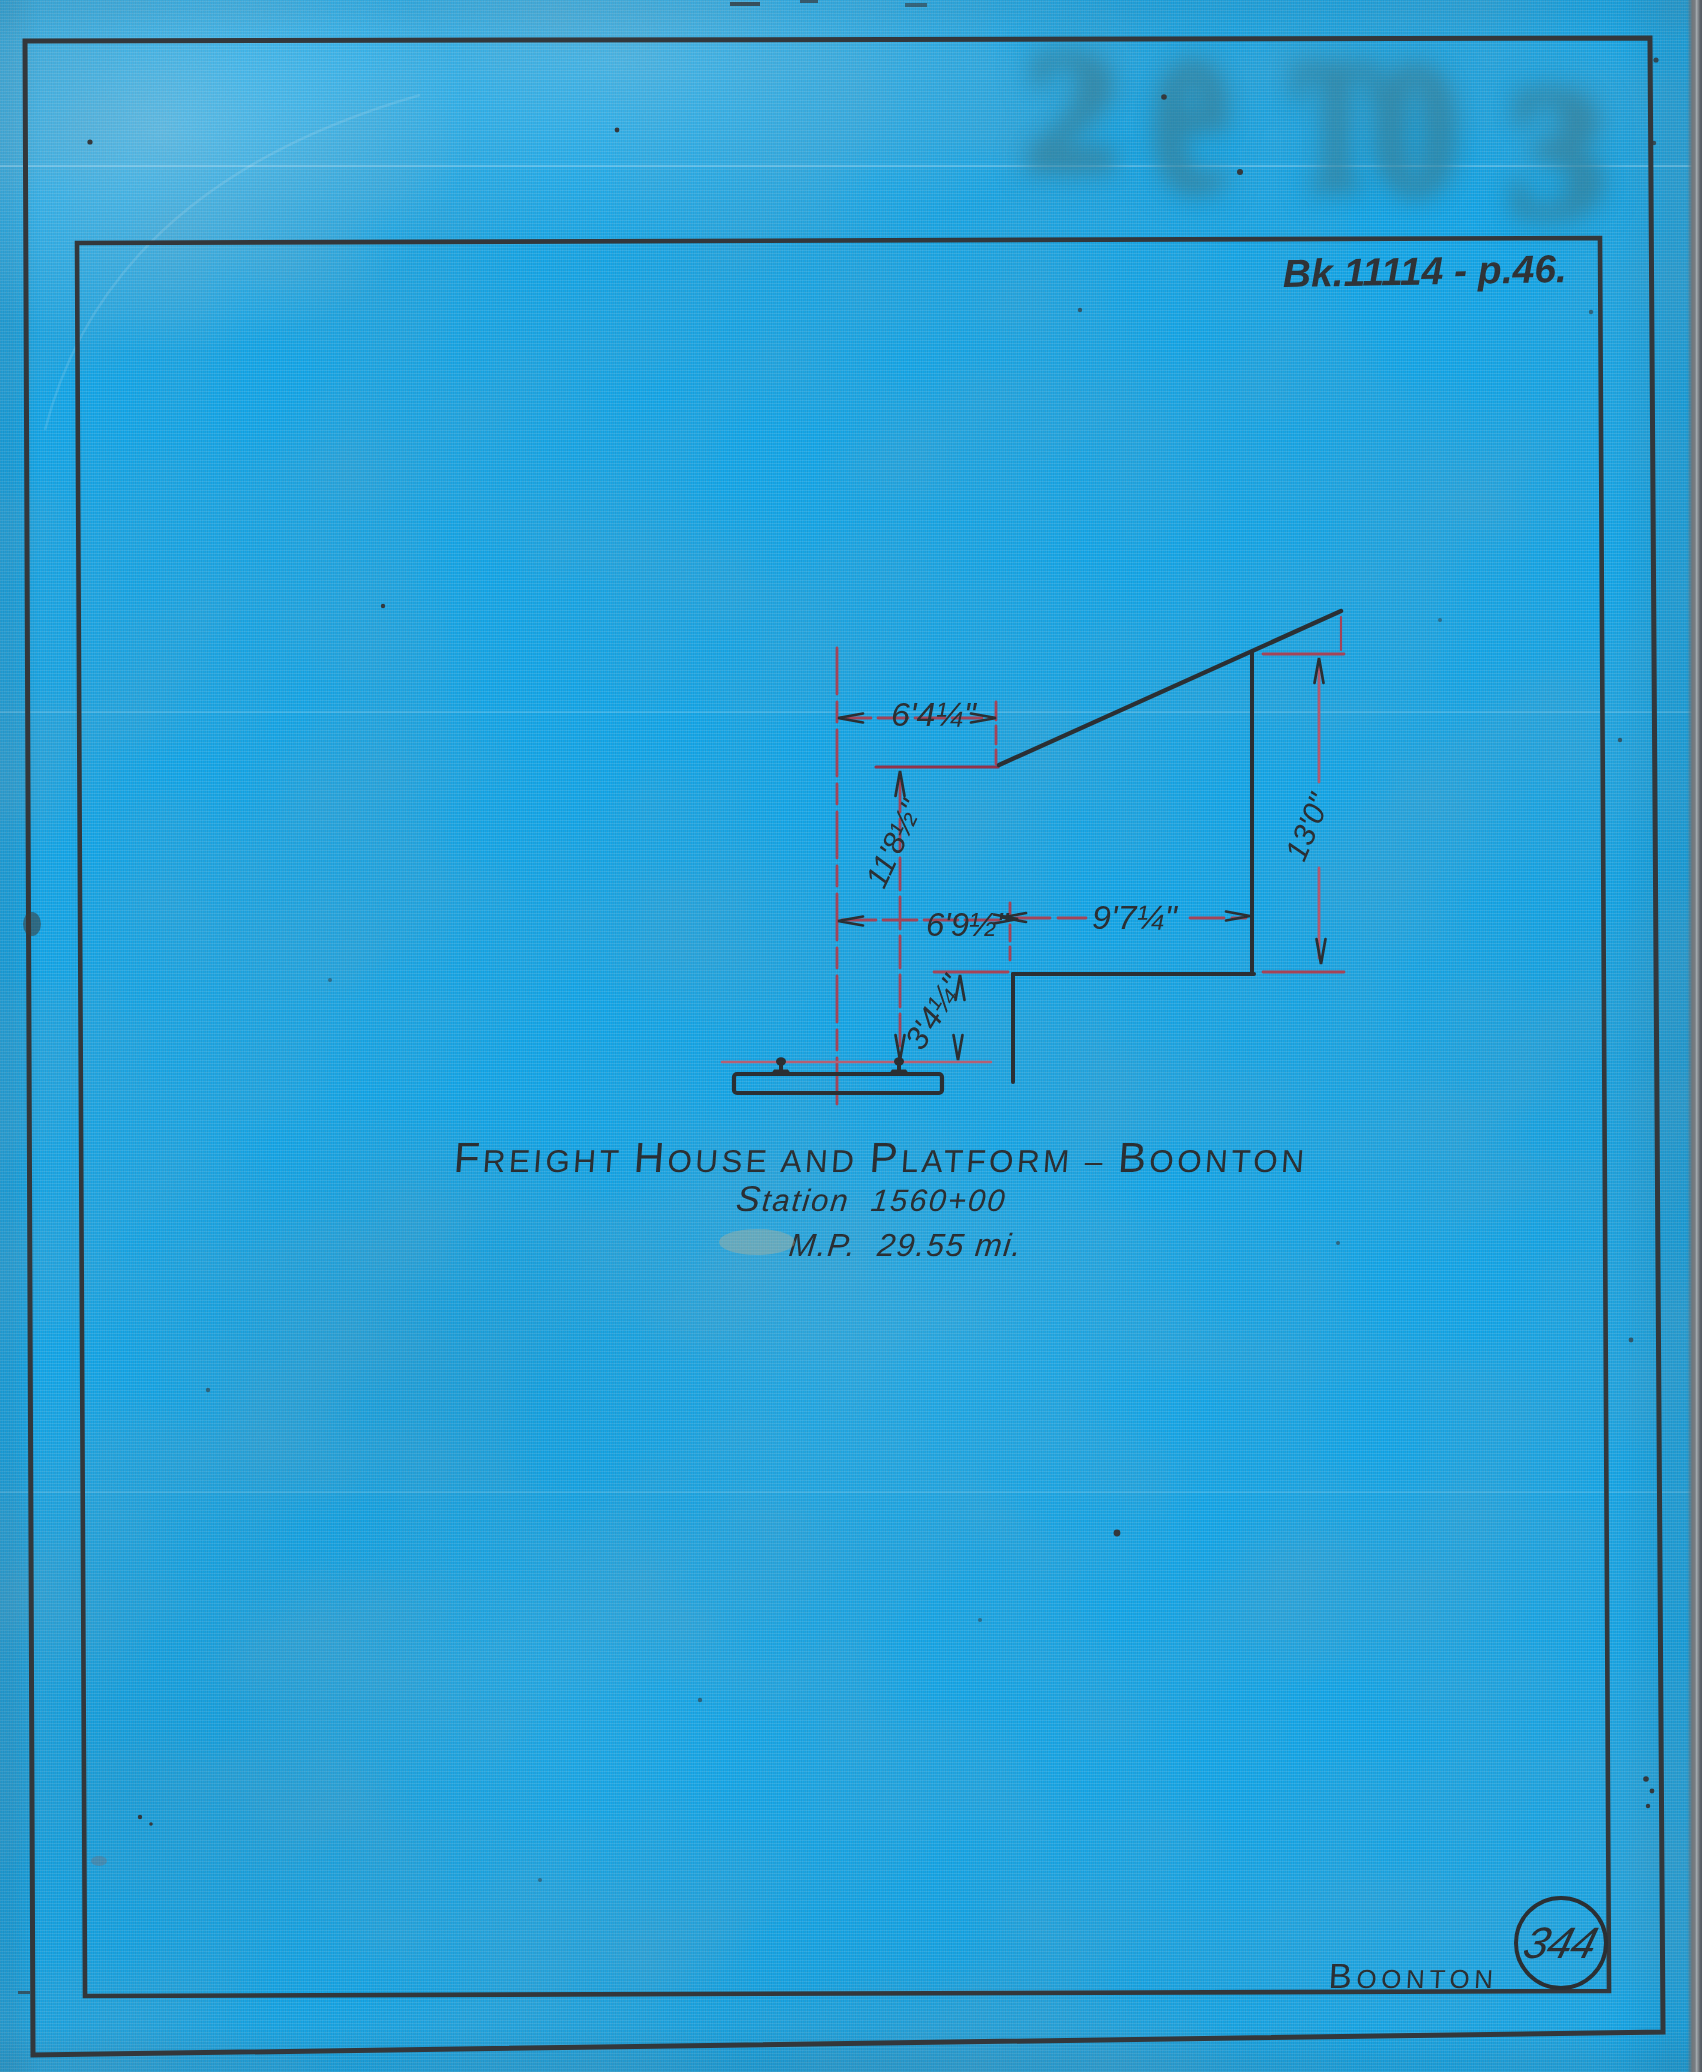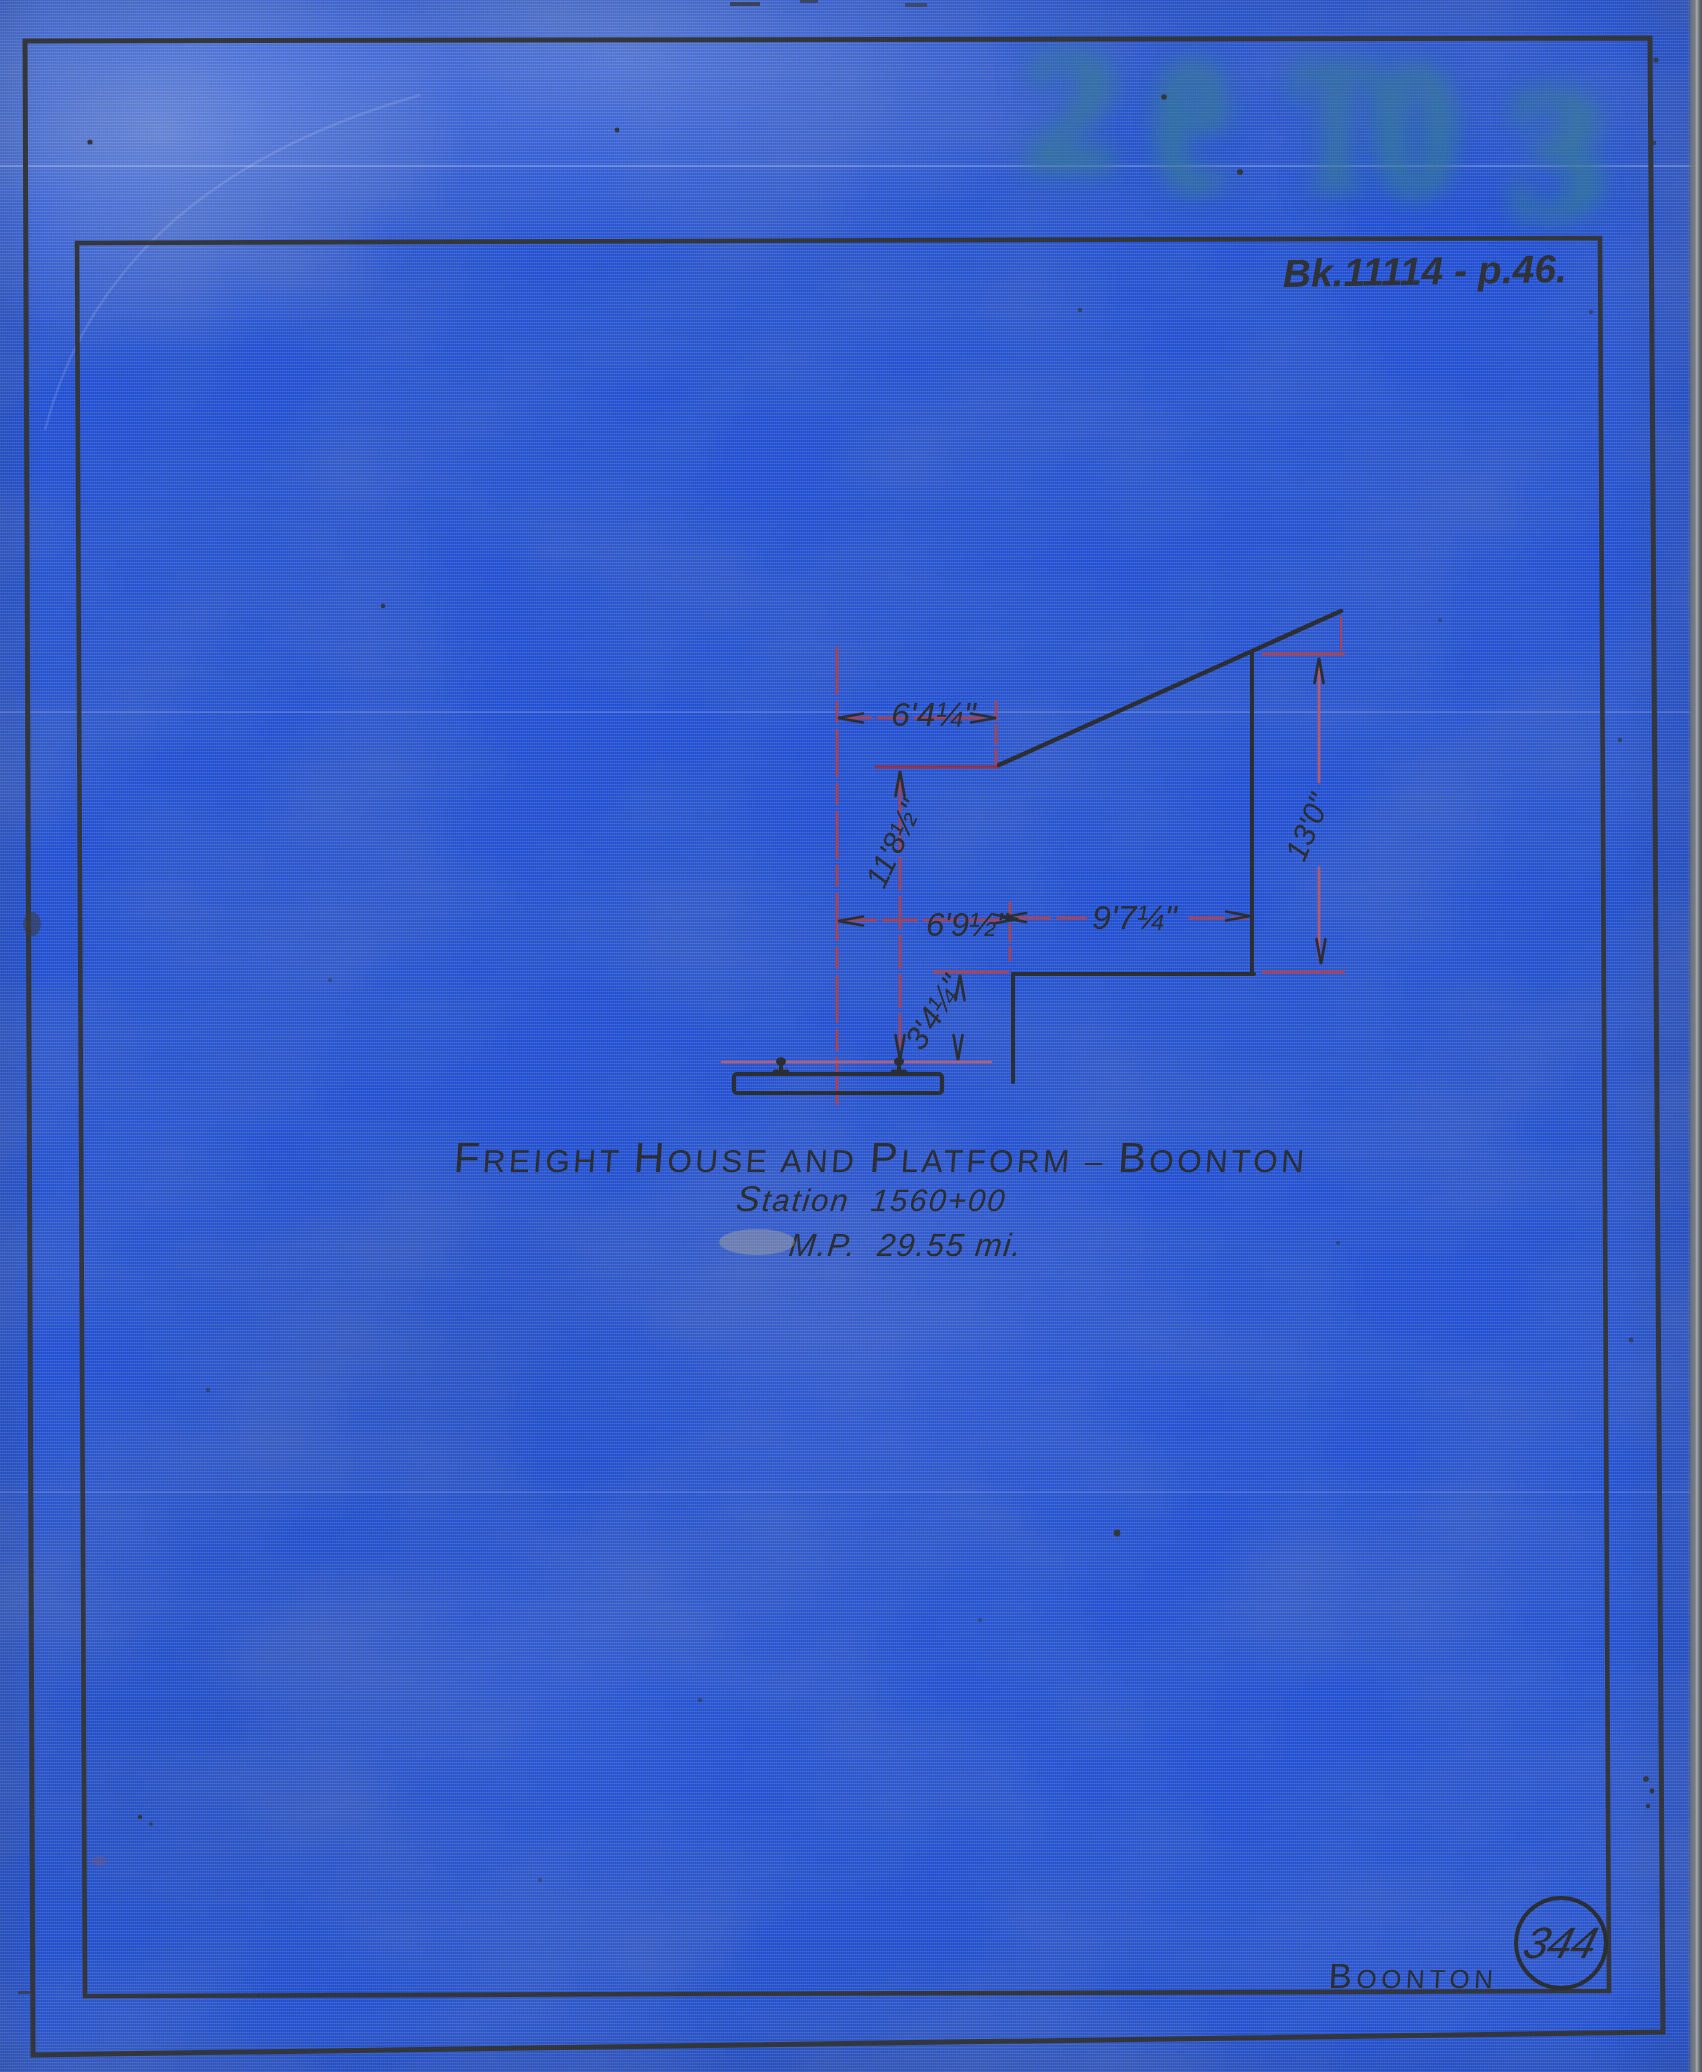--- a/index.html
+++ b/index.html
@@ -1,16 +1,16 @@
 <!DOCTYPE html>
 <html><head>
 <meta charset="utf-8">
 <style>
 html,body{margin:0;padding:0}
-.page{position:relative;width:1702px;height:2072px;overflow:hidden;background:#1d4ed8;font-family:"Liberation Sans",sans-serif}
+.page{position:relative;width:1702px;height:2072px;overflow:hidden;background:#0ea5e9;font-family:"Liberation Sans",sans-serif}
 .weave{position:absolute;inset:0;background-image:
 repeating-linear-gradient(0deg, rgba(255,255,255,.11) 0 1px, rgba(0,0,0,0) 1px 3px),
 repeating-linear-gradient(90deg, rgba(78,86,90,.08) 0 1px, rgba(0,0,0,0) 1px 3px),
 repeating-linear-gradient(90deg, rgba(255,255,255,.05) 0 1px, rgba(0,0,0,0) 1px 2px)}
 .shade{position:absolute;inset:0;background:
 radial-gradient(430px 310px at 160px 130px, rgba(240,243,243,.30), rgba(240,243,243,0) 72%),
 radial-gradient(700px 260px at 620px 60px, rgba(236,240,240,.22), rgba(236,240,240,0) 75%),
 radial-gradient(520px 400px at 430px 1370px, rgba(70,80,88,.075), rgba(0,0,0,0) 72%),
 radial-gradient(620px 520px at 130px 1780px, rgba(70,80,88,.09), rgba(0,0,0,0) 72%),
 radial-gradient(760px 380px at 860px 2085px, rgba(70,80,88,.07), rgba(0,0,0,0) 72%),

